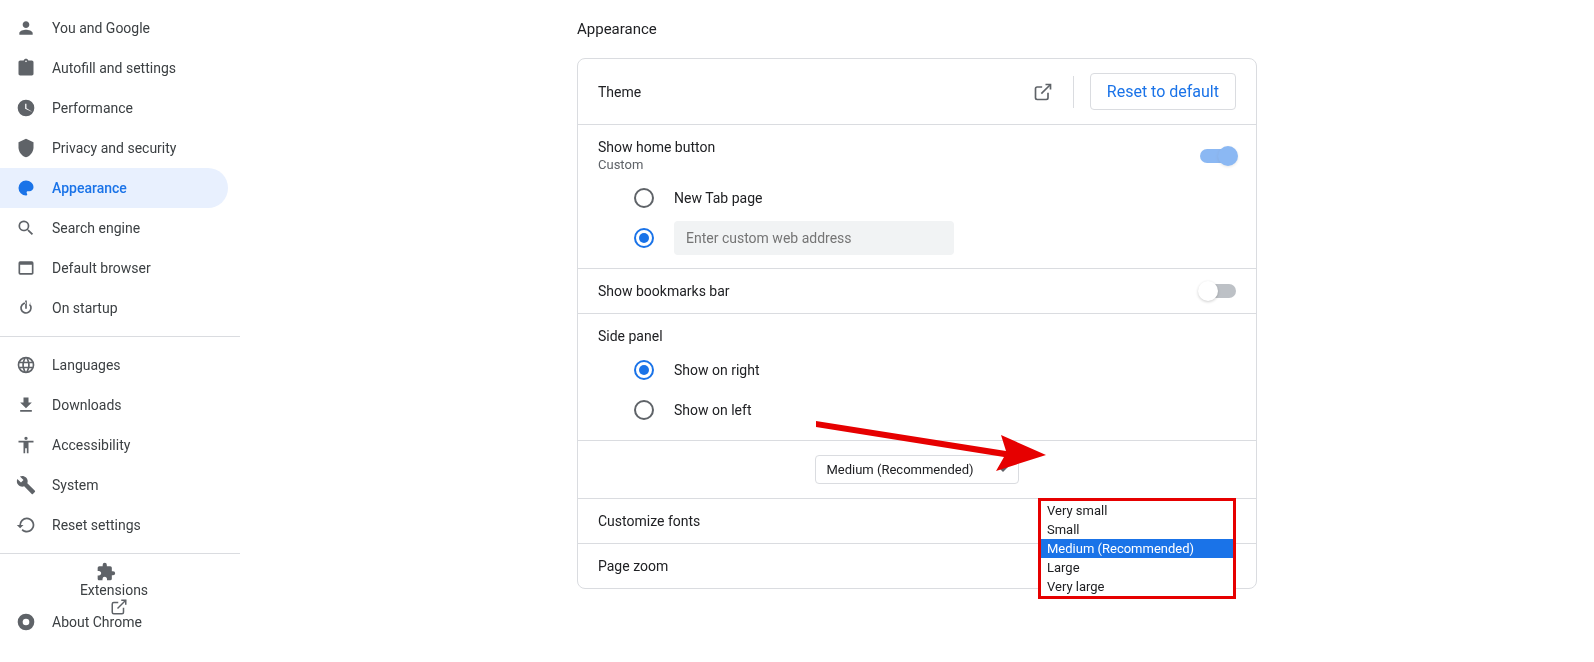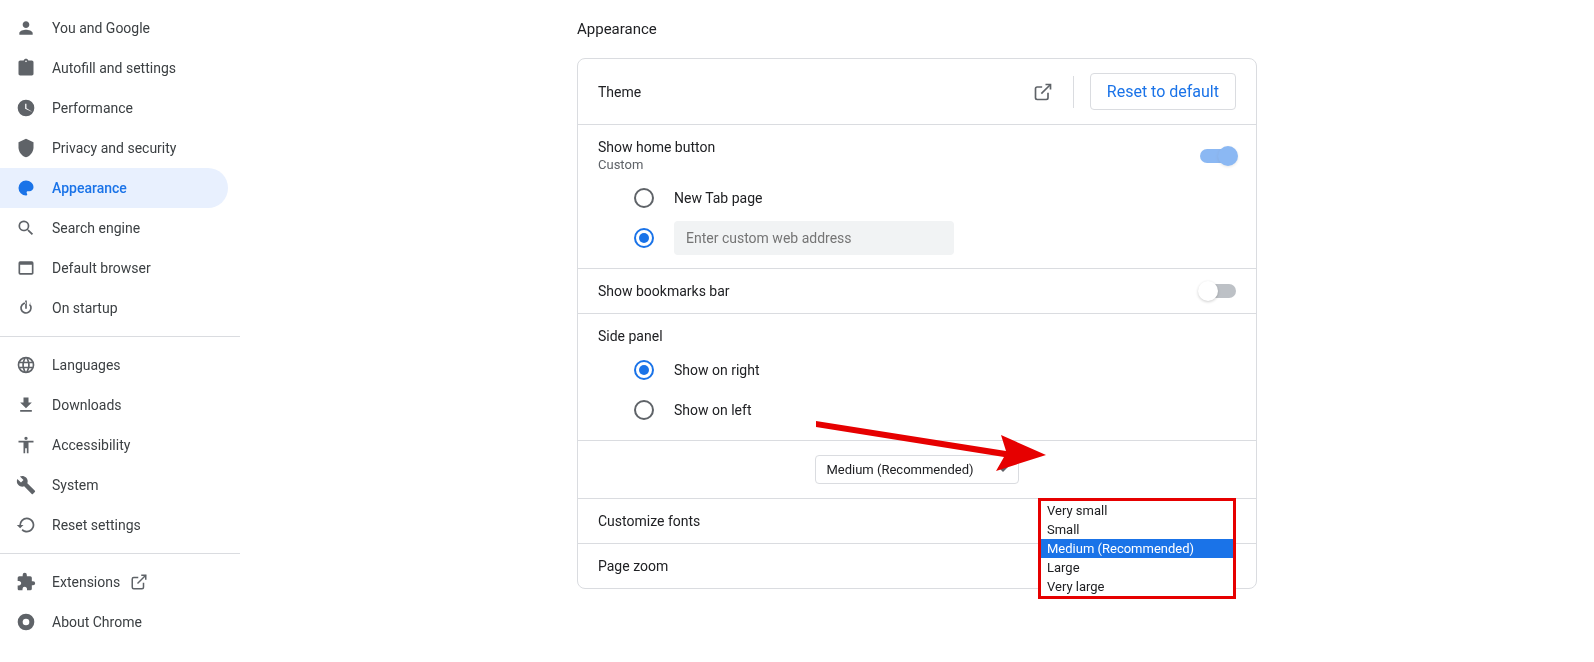--- a/index.html
+++ b/index.html
@@ -5,21 +5,21 @@
 * { box-sizing: border-box; margin: 0; padding: 0; font-family: Roboto, Arial, sans-serif; }
 body { background: #fff; color: #202124; font-size: 14px; display: flex; }
 
 .sidebar { width: 240px; padding-top: 8px; }
 .nav-item { display: flex; align-items: center; height: 40px; padding: 0 16px; cursor: pointer; border-radius: 0 20px 20px 0; margin-right: 12px; color: #3c4043; }
 .nav-item.active { background: #e8f0fe; color: #1a73e8; }
 .nav-item .icon { width: 20px; height: 20px; display: flex; align-items: center; justify-content: center; margin-right: 16px; fill: currentColor; color: #5f6368; }
 .nav-item.active .icon { color: #1a73e8; }
 .nav-item span { font-size: 14px; }
 .nav-item.active span { color: #1a73e8; font-weight: 500; }
-.nav-item.ext { display: flex; align-items: center; }
+.nav-item.ext { display: flex; align-items: center; flex-direction: column; }
 .nav-item .ext-icon { margin-left: 10px; width: 18px; height: 18px; color: #5f6368; }
 .divider { height: 1px; background: #dadce0; margin: 8px 0; }
 
 .main { flex: 1; padding: 20px 0 40px 0; display: flex; flex-direction: column; align-items: center; }
 .section-title { width: 680px; font-size: 15px; color: #202124; margin-bottom: 20px; }
 .card { width: 680px; border: 1px solid #dadce0; border-radius: 8px; position: relative; }
 
 .row { display: flex; align-items: center; padding: 14px 20px; border-bottom: 1px solid #dadce0; position: relative; justify-content: center; }
 .row:last-child { border-bottom: none; }
 .row .label { flex: 1; }

